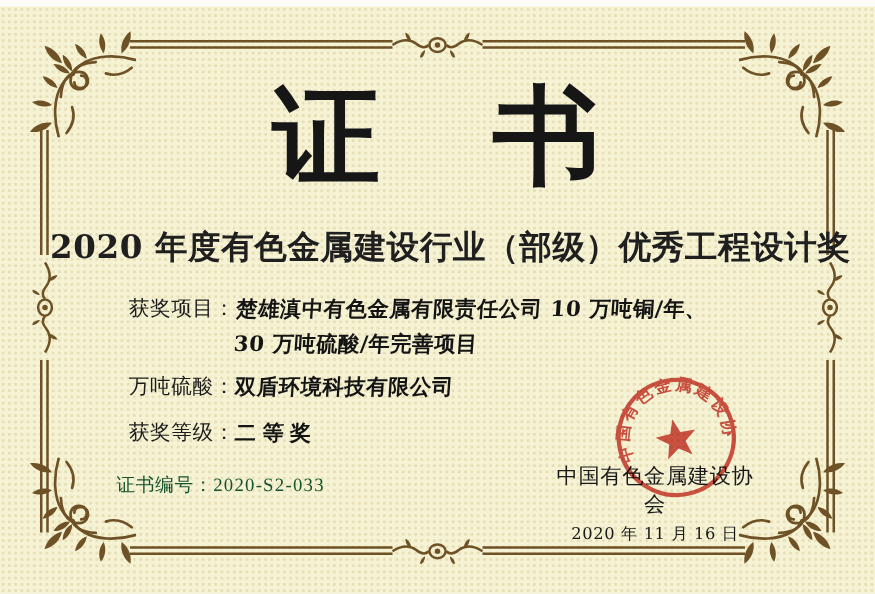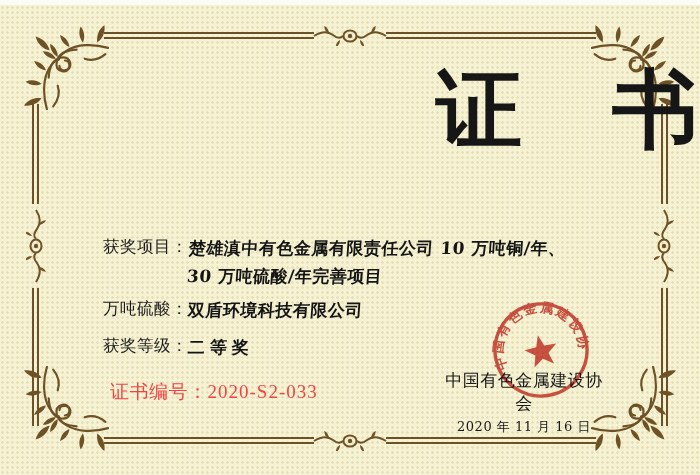--- a/index.html
+++ b/index.html
@@ -10,37 +10,37 @@
     background-image:radial-gradient(circle, rgba(205,195,140,.40) 1px, transparent 1.5px);
     background-size:5px 5px;
   }
   .photo-edge-top{position:absolute;left:0;top:0;width:100%;height:5px;background:#fcfcf6;}
   
   .hseg{position:absolute;height:3px;border-top:2px solid #6e5226;border-bottom:2px solid #6e5226;}
   .vseg{position:absolute;width:3px;border-left:2px solid #6e5226;border-right:2px solid #6e5226;}
   .orn{position:absolute;}
   
   .title{
-    position:absolute;top:60px;left:0;right:0;text-align:right;
+    position:absolute;top:60px;left:0;right:0;text-align:center;
     font-size:86px;line-height:1.15;font-weight:700;color:#161616;letter-spacing:2px;
   }
   .award-title{
     position:absolute;top:180px;left:40px;right:40px;text-align:center;
     font-size:26px;font-weight:700;color:#1f1f1f;letter-spacing:.5px;white-space:nowrap;
   }
   .field-row{position:absolute;left:88px;color:#1c1c1c;}
   .field-label{display:inline-block;width:85px;font-size:16.5px;letter-spacing:.5px;vertical-align:top;padding-top:2px;margin-left:15px;}
   .field-value{
     display:inline-block;max-width:398px;font-size:17px;line-height:28px;font-weight:700;
     letter-spacing:.5px;transform:skewX(-4deg);vertical-align:top;color:#141414;
   }
   .row-1{top:234px;}
   .row-2{top:296px;}
   .row-3{top:333px;}
-  .cert-no{position:absolute;left:110px;top:379px;font-size:19px;color:#ef4444;letter-spacing:.5px;}
+  .cert-no{position:absolute;left:93px;top:379px;font-size:15px;color:#14532d;letter-spacing:.5px;}
   .cert-no .num{font-family:"Liberation Serif","DejaVu Serif",serif;letter-spacing:1px;}
   .issuer-block{position:absolute;left:438px;top:369px;width:172px;text-align:center;color:#191919;}
   .issuer-name{font-size:17px;letter-spacing:.5px;}
   .issue-date{font-size:13px;margin-top:3px;letter-spacing:.5px;}
   
   .seal{
     position:absolute;left:486px;top:295px;width:110px;height:110px;
     transform:rotate(-12deg);opacity:.85;mix-blend-mode:multiply;
   }
   .seal text{
@@ -122,20 +122,21 @@
       <use href="#med-g"></use>
     </svg>
   <svg class="orn" style="left:26px;top:209px;" width="20" height="74">
       <use href="#med-g" transform="translate(20,0) rotate(90)"></use>
     </svg>
   <svg class="orn" style="left:654px;top:209px;" width="20" height="74">
       <use href="#med-g" transform="translate(20,0) rotate(90)"></use>
     </svg>
 
   <div class="title">证　书</div>
+  <div class="award-title">2020 年度有色金属建设行业（部级）优秀工程设计奖</div>
 
   <div class="field-row row-1">
     <span class="field-label">获奖项目：</span><span class="field-value">楚雄滇中有色金属有限责任公司 10 万吨铜/年、30 万吨硫酸/年完善项目</span>
   </div>
   <div class="field-row row-2">
     <span class="field-label">万吨硫酸：</span><span class="field-value">双盾环境科技有限公司</span>
   </div>
   <div class="field-row row-3">
     <span class="field-label">获奖等级：</span><span class="field-value" style="letter-spacing:5px;">二等奖</span>
   </div>

